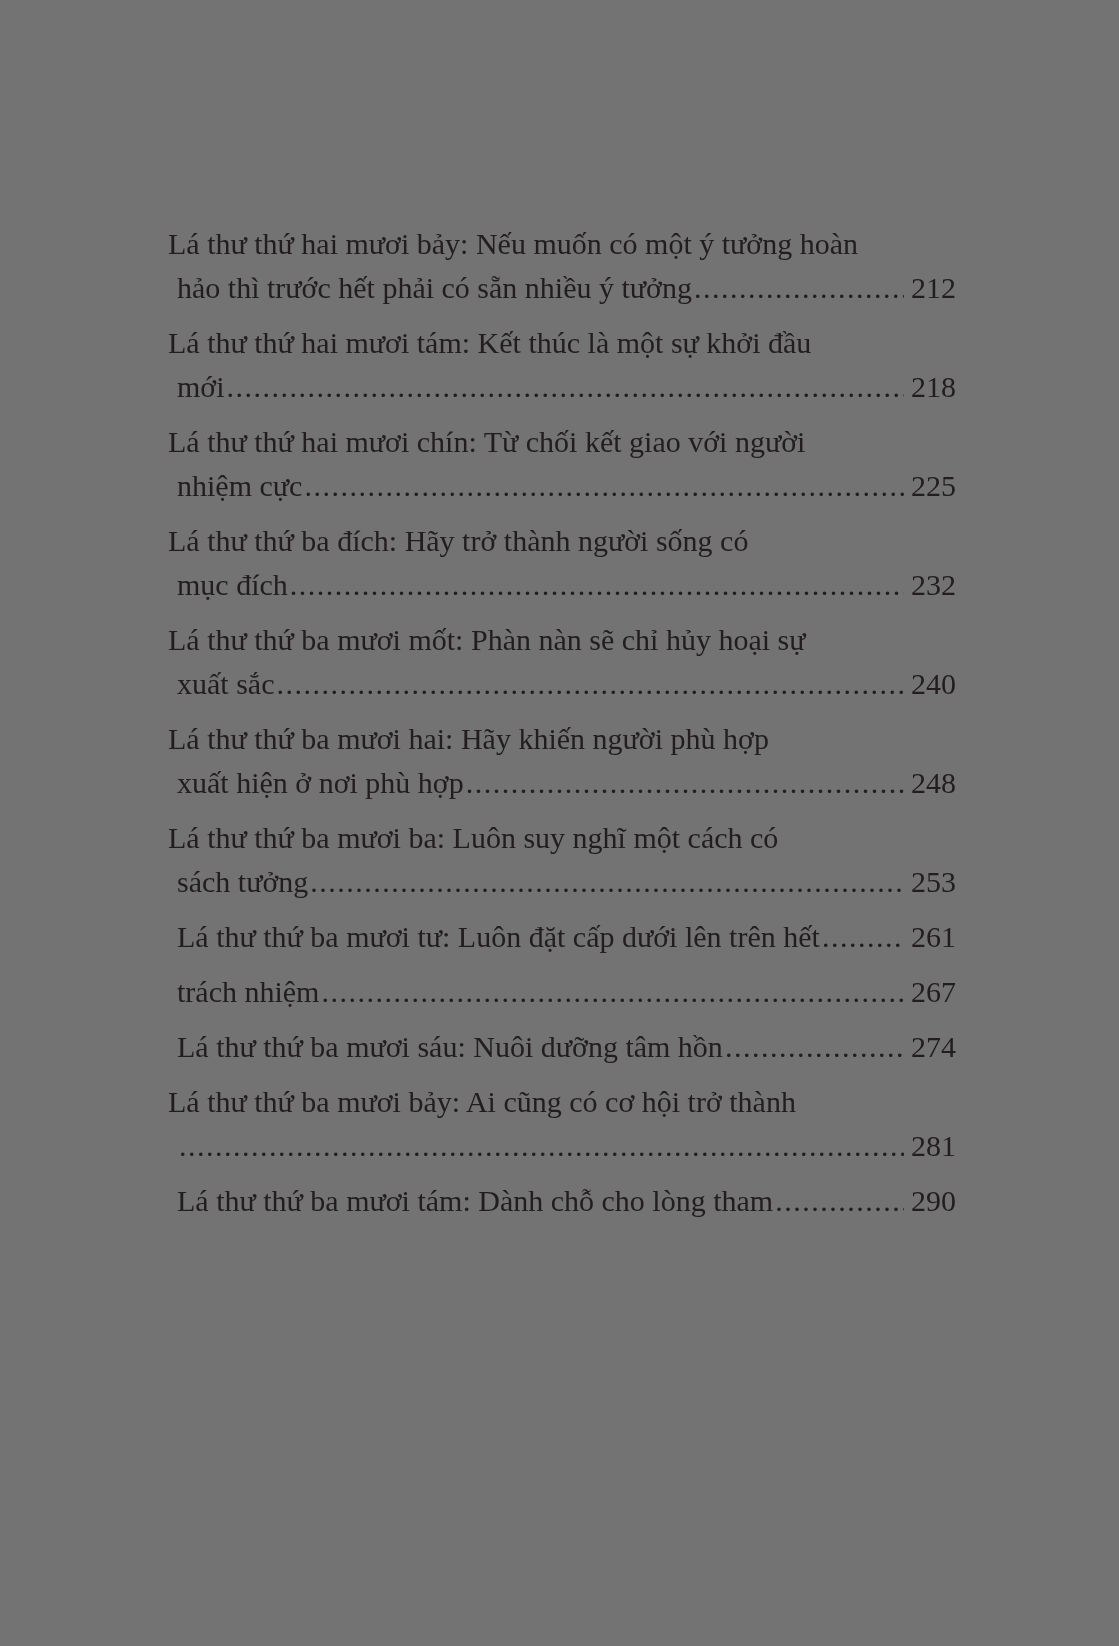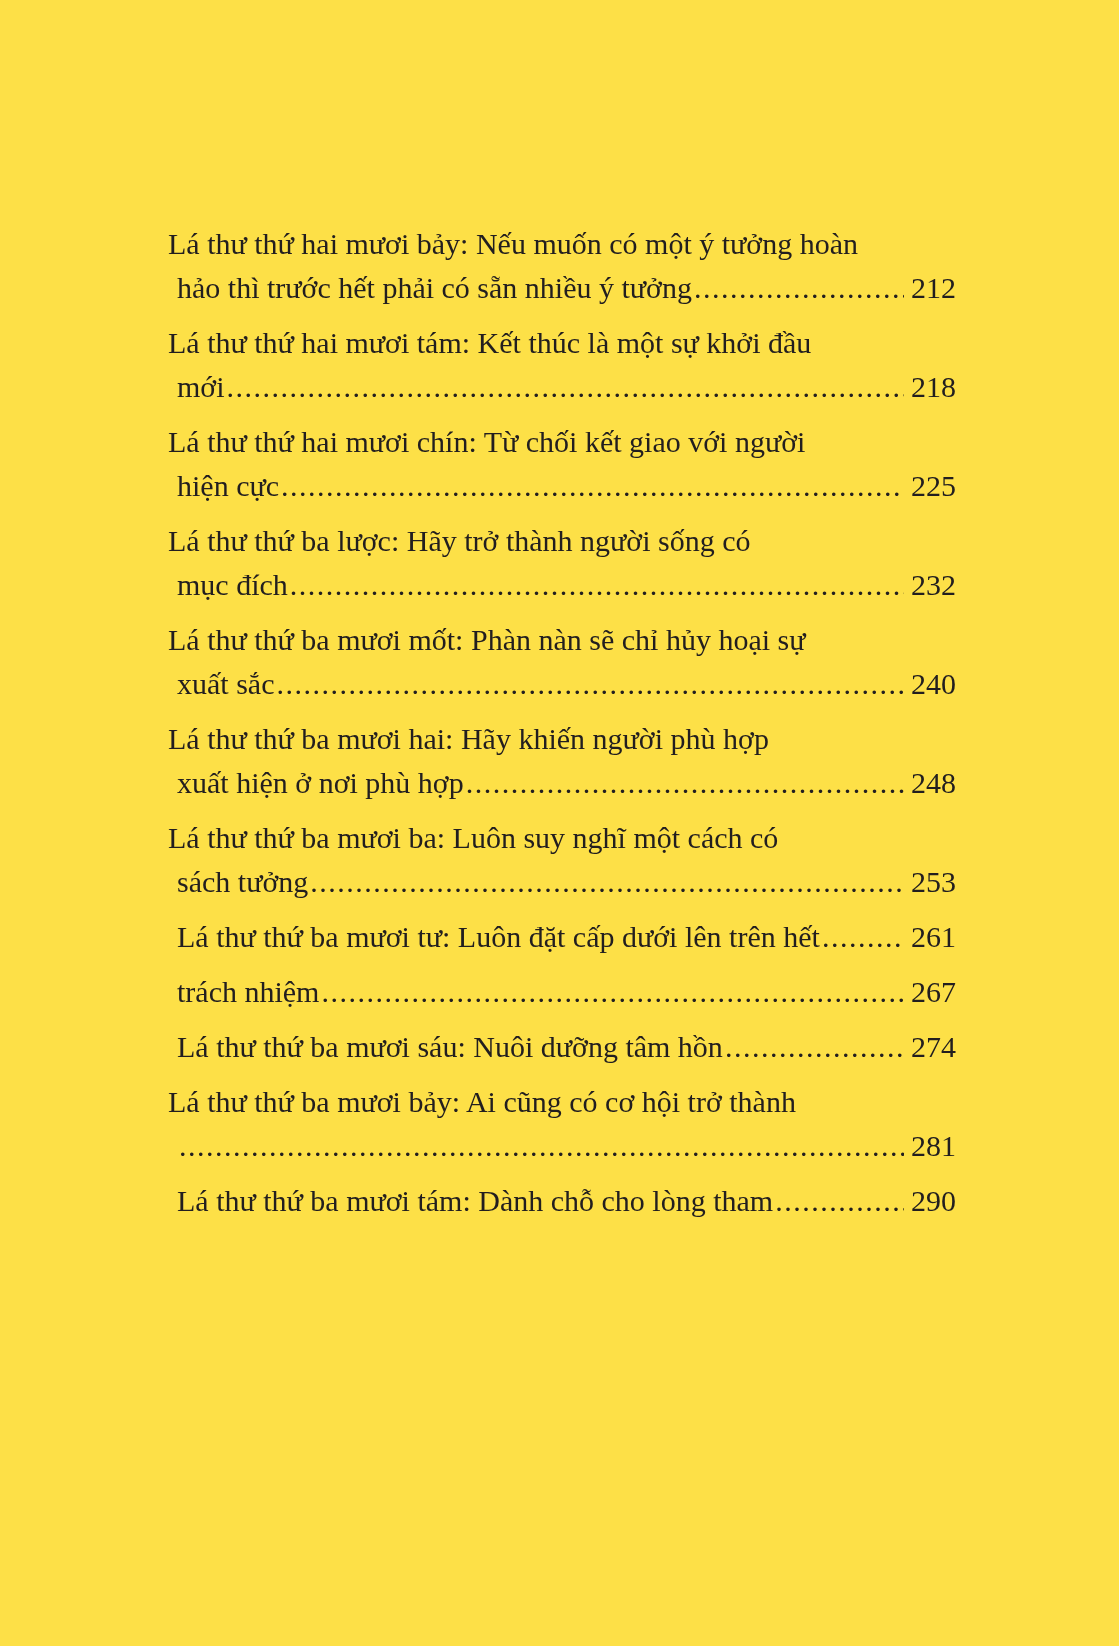--- a/index.html
+++ b/index.html
@@ -9,21 +9,21 @@
   }
   body {
     width: 1119px;
     height: 1646px;
     overflow: hidden;
   }
   .sheet {
     position: relative;
     width: 1119px;
     height: 1646px;
-    background: #fde047;
+    background: #737373;
     overflow: hidden;
   }
   .toc {
     position: absolute;
     left: 168px;
     top: 222px;
     width: 788px;
     font-family: "Liberation Serif", "DejaVu Serif", serif;
     font-size: 30px;
     line-height: 44px;
@@ -75,27 +75,27 @@
         <div class="line">Lá thư thứ hai mươi tám: Kết thúc là một sự khởi đầu</div>
         <div class="lastline">
           <span class="ltext">mới</span>
           <span class="leader">................................................................................................................................................................</span>
           <span class="pagenum">218</span>
         </div>
       </div>
       <div class="entry">
         <div class="line">Lá thư thứ hai mươi chín: Từ chối kết giao với người</div>
         <div class="lastline">
-          <span class="ltext">hiện cực</span>
+          <span class="ltext">nhiệm cực</span>
           <span class="leader">................................................................................................................................................................</span>
           <span class="pagenum">225</span>
         </div>
       </div>
       <div class="entry">
-        <div class="line">Lá thư thứ ba lược: Hãy trở thành người sống có</div>
+        <div class="line">Lá thư thứ ba đích: Hãy trở thành người sống có</div>
         <div class="lastline">
           <span class="ltext">mục đích</span>
           <span class="leader">................................................................................................................................................................</span>
           <span class="pagenum">232</span>
         </div>
       </div>
       <div class="entry">
         <div class="line">Lá thư thứ ba mươi mốt: Phàn nàn sẽ chỉ hủy hoại sự</div>
         <div class="lastline">
           <span class="ltext">xuất sắc</span>

